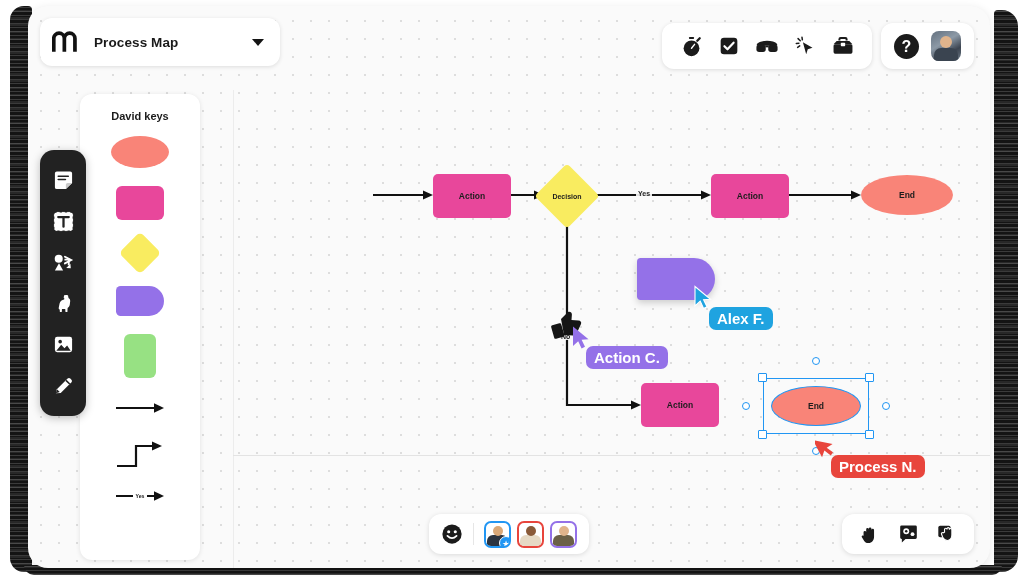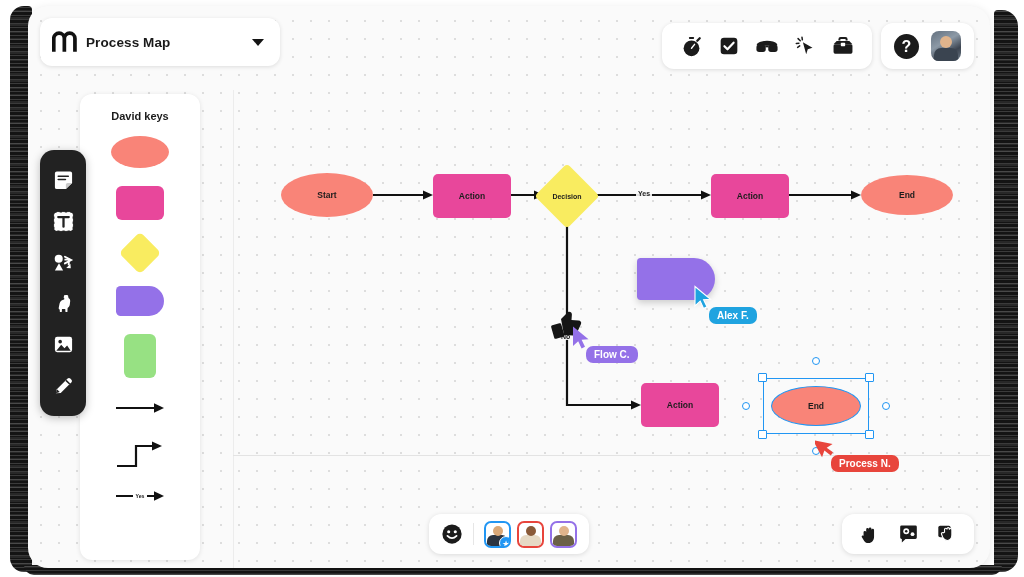--- a/index.html
+++ b/index.html
@@ -64,21 +64,21 @@
     position: absolute; left: 205px; top: 84px; bottom: 0;
     width: 1px; background: #ececec;
   }
 
   
   #title-bar {
     position: absolute; left: 12px; top: 12px;
     width: 240px; height: 48px;
     background: #fff; border-radius: 12px;
     box-shadow: 0 1px 4px rgba(0,0,0,.12);
-    display: flex; align-items: center; padding: 0 12px; gap: 4px;
+    display: flex; align-items: center; padding: 0 12px; gap: 12px;
   }
   #logo { width: 30px; height: 22px; flex: none; }
   #doc-title { font-size: 13.5px; font-weight: bold; color: #1a1a1a; flex: 1; letter-spacing: .1px; }
   .caret { width: 0; height: 0; border-left: 6px solid transparent; border-right: 6px solid transparent;
            border-top: 7px solid #141414; margin-right: 4px; }
 
   
   #top-tools {
     position: absolute; right: 118px; top: 17px;
     height: 46px; background: #fff; border-radius: 12px;
@@ -171,21 +171,21 @@
   #selection .box { position:absolute; inset:0; border: 1.6px solid #2196f3; }
   .handle-sq { position:absolute; width:9px; height:9px; background:#fff;
                border:1.6px solid #2196f3; border-radius:1px; }
   .handle-ci { position:absolute; width:8px; height:8px; background:#fff;
                border:1.6px solid #2196f3; border-radius:50%; }
 
   
   .cursor-group { position: absolute; }
   .cursor-label {
     position: absolute; white-space: nowrap;
-    font-size: 10px; font-weight: bold; color: #fff;
+    font-size: 15px; font-weight: bold; color: #fff;
     padding: 3px 8px; border-radius: 7px;
   }
 
   
   #bottom-center {
     position: absolute; left: 50%; transform: translateX(-50%);
     bottom: 14px; height: 40px;
     background: #fff; border-radius: 12px;
     box-shadow: 0 1px 5px rgba(0,0,0,.13);
     display: flex; align-items: center; gap: 6px; padding: 0 12px;
@@ -380,23 +380,20 @@
       <path d="M357 105 H470" stroke="#111" stroke-width="2.2" fill="none"></path>
       <path d="M468 100.4 L478 105 L468 109.6 Z" fill="#111"></path>
 
       <path d="M556 105 H620" stroke="#111" stroke-width="2.2" fill="none"></path>
       <path d="M618 100.4 L628 105 L618 109.6 Z" fill="#111"></path>
 
       <path d="M334 129 V315 H400" stroke="#111" stroke-width="2.2" fill="none"></path>
       <path d="M398 310.4 L408 315 L398 319.6 Z" fill="#111"></path>
     </svg>
 
-    <div class="node ellipse" style="left:48px;top:83px;width:92px;height:44px;background:#f98478">
-      <span>Start</span>
-    </div>
 
     <div class="node rect" style="left:200px;top:84px;width:78px;height:44px;background:#e8479b">
       <span>Action</span>
     </div>
 
     <div class="node diamond-wrap" style="left:311px;top:83px;width:46px;height:46px;">
       <span class="dia-shape" style="background:#f9ec60"></span>
       <span style="font-size:7px">Decision</span>
     </div>
 
@@ -438,21 +435,21 @@
     <span class="edge-label" style="left:326px;top:243px">No</span>
 
     <div class="cursor-group" style="left:318px;top:218px">
       <svg width="40" height="42" viewBox="0 0 40 42" style="position:absolute;left:0;top:0">
         <path d="M17 4 c2.2-.7 4 .6 3.9 2.6 l-.4 5.5 l6.9 .4 c2.2 .1 3.4 1.9 2.6 3.6 l-4.4 9.4 c-.6 1.3-2 2.1-3.5 2 l-9.1-.5 L10 11 Z" fill="#151515"></path>
         <rect x="1.5" y="16" width="10.5" height="14" rx="1.6" fill="#151515" transform="rotate(-16 6.8 23)"></rect>
       </svg>
       <svg width="22" height="26" viewBox="0 0 22 26" style="position:absolute;left:20px;top:17px">
         <path d="M2 1.5 L2 21 L7.2 16.2 L10.6 23.5 L14 21.8 L10.6 14.7 L17.5 14.3 Z" fill="#9471e8"></path>
       </svg>
-      <span class="cursor-label" style="left:35px;top:38px;background:#9471e8">Flow C.</span>
+      <span class="cursor-label" style="left:35px;top:38px;background:#9471e8">Action C.</span>
     </div>
 
     <div class="cursor-group" style="left:460px;top:195px">
       <svg width="22" height="26" viewBox="0 0 22 26" style="position:absolute;left:0;top:0">
         <path d="M2 1.5 L2 21 L7.2 16.2 L10.6 23.5 L14 21.8 L10.6 14.7 L17.5 14.3 Z" fill="#1fa3e0" stroke="#fff" stroke-width="1.1"></path>
       </svg>
       <span class="cursor-label" style="left:16px;top:22px;background:#1fa3e0">Alex F.</span>
     </div>
 
     <div class="cursor-group" style="left:582px;top:344px">

